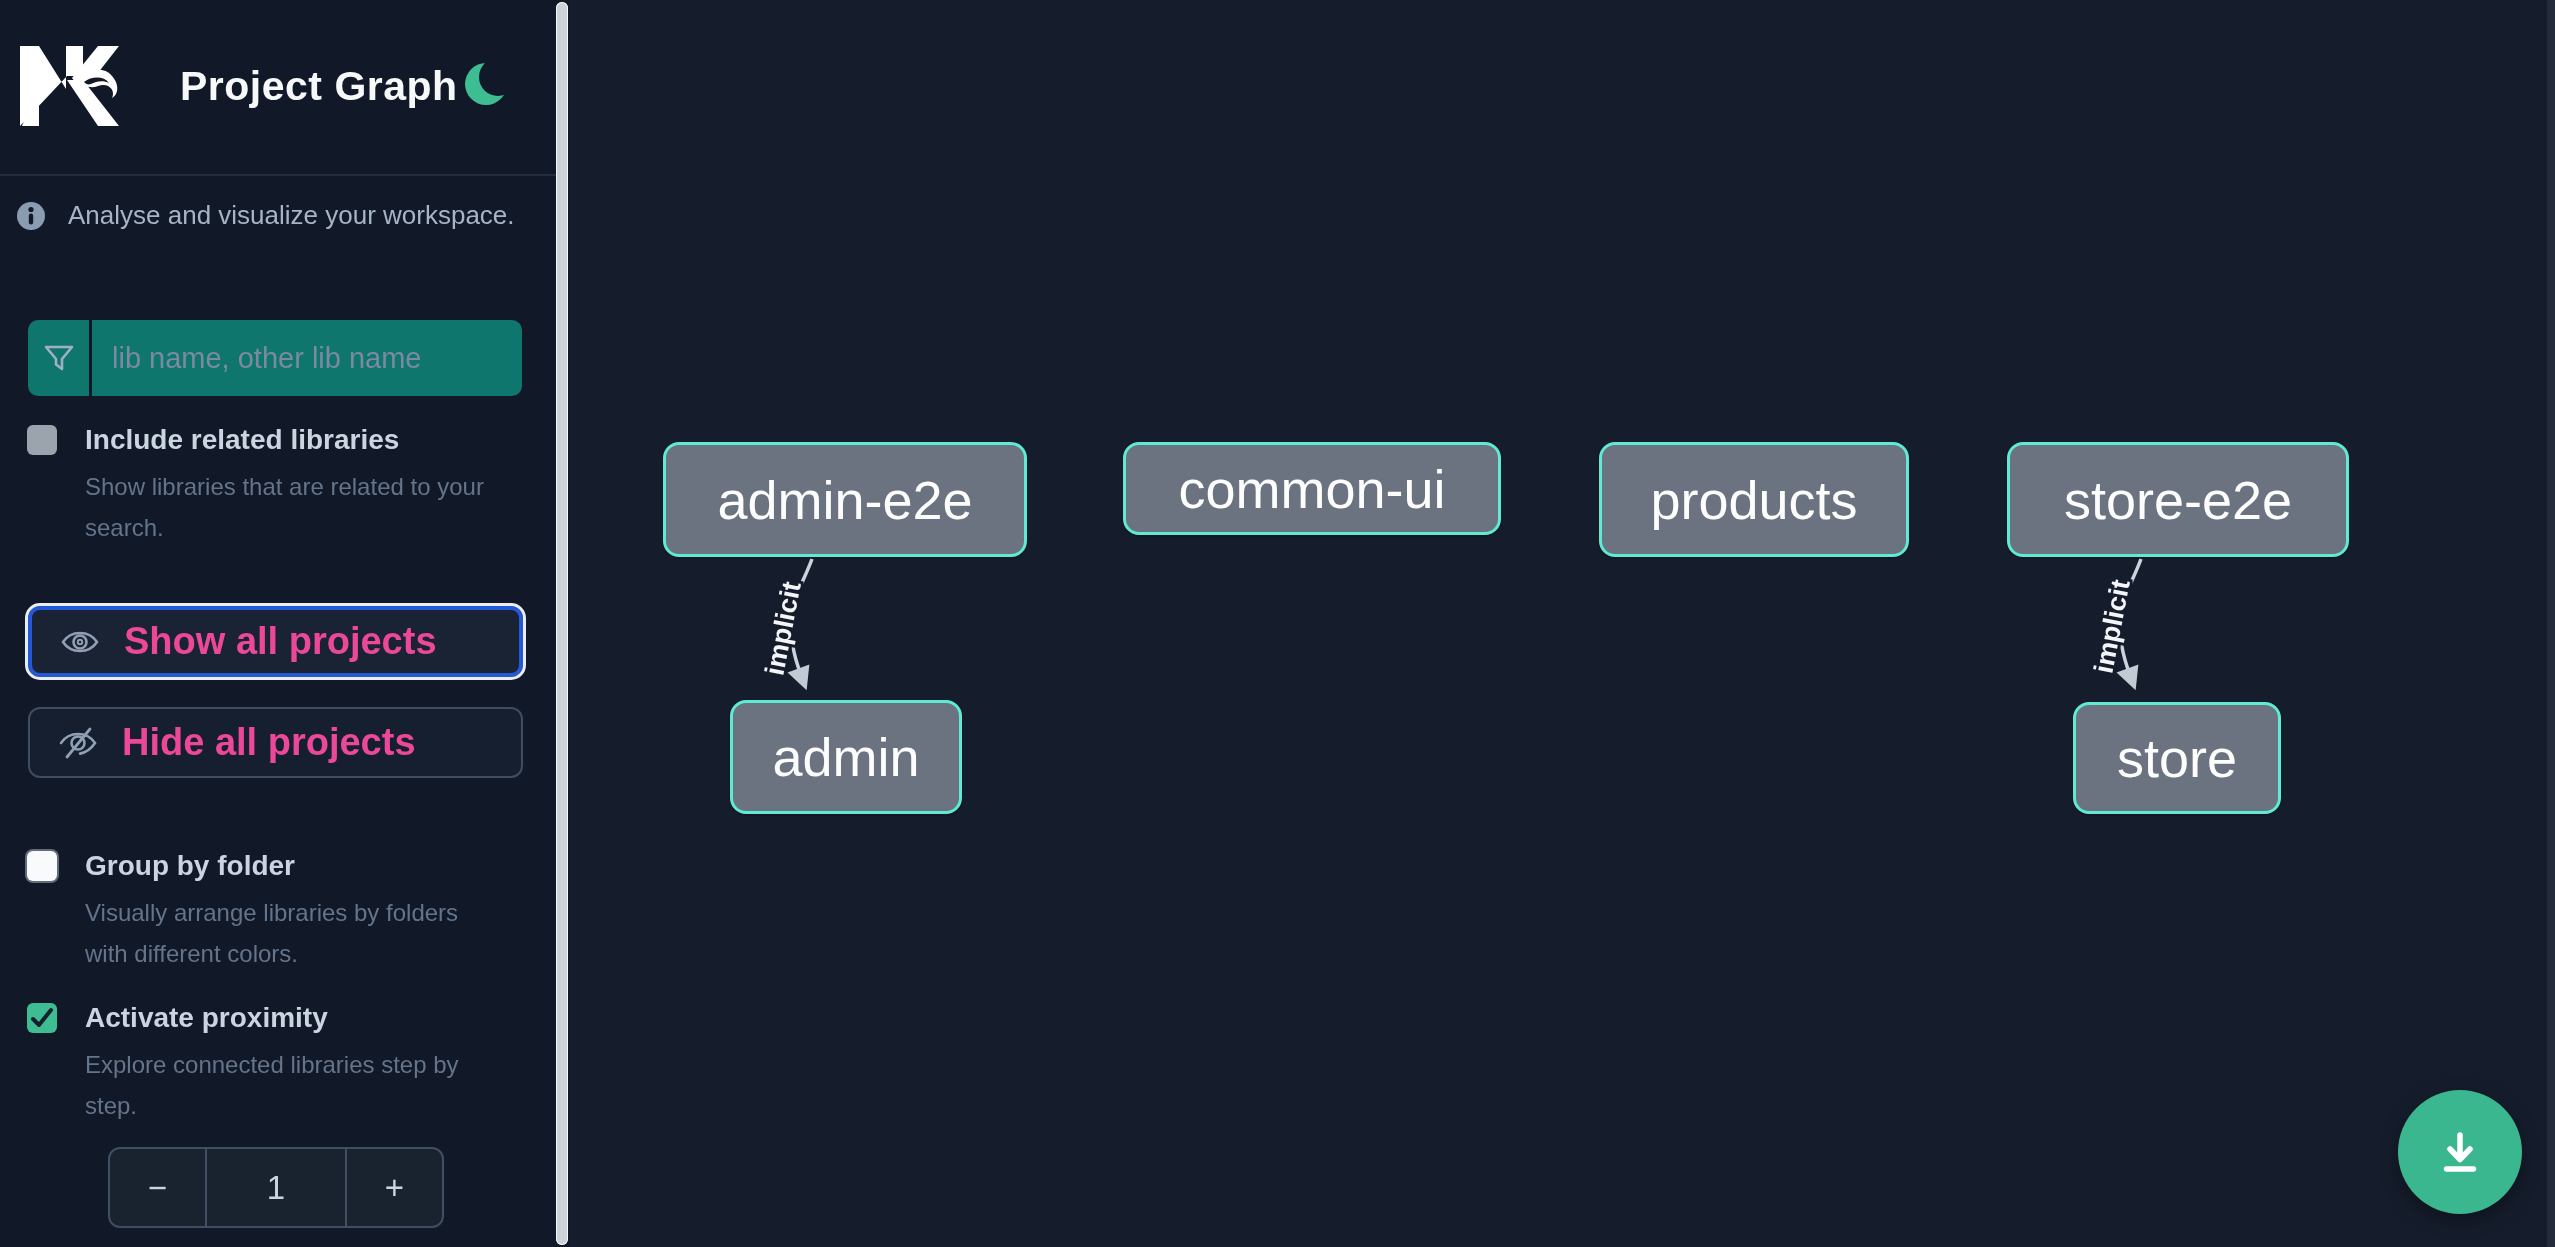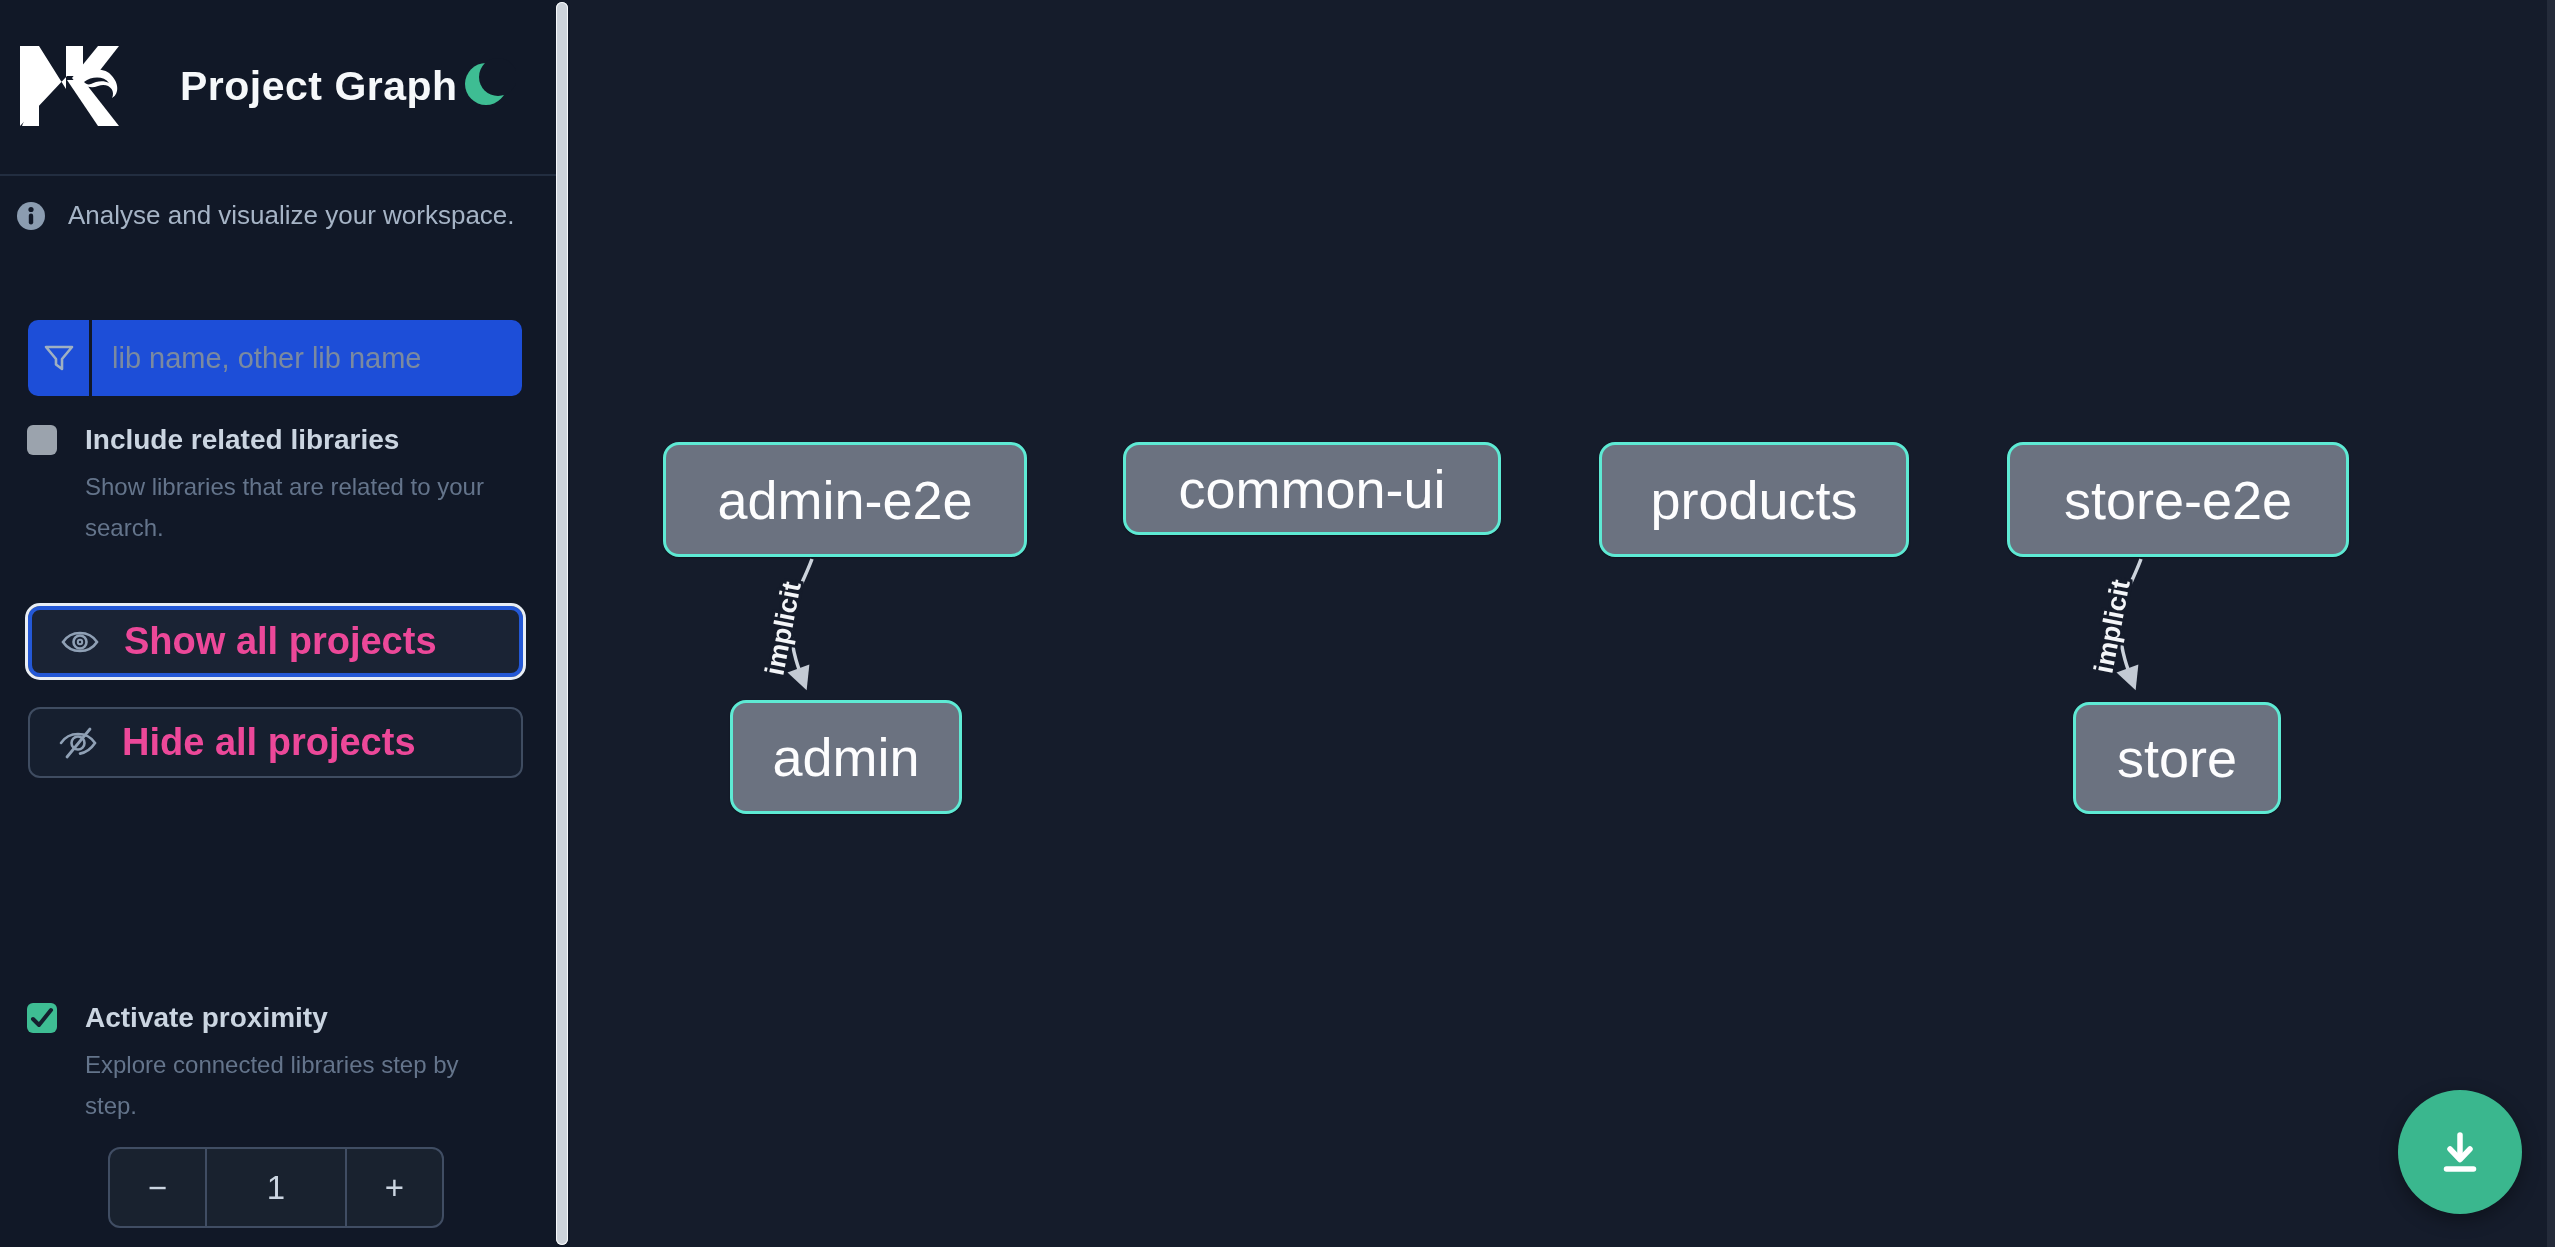--- a/index.html
+++ b/index.html
@@ -16,21 +16,21 @@
   .logo { position:absolute; left:20px; top:46px; width:108px; height:80px; }
   .app-title { position:absolute; left:180px; top:63px; font-size:41px; font-weight:700;
                color:#f6f8fa; letter-spacing:0.5px; }
   .theme-toggle { position:absolute; left:460px; top:56px; width:56px; height:56px;
                   background:transparent; border:none; cursor:pointer; }
 
   .info-row { position:absolute; left:16px; top:200px; width:500px; display:flex; align-items:center; }
   .info-text { margin-left:22px; font-size:26px; color:#a6b4c6; }
 
   .filter-box { position:absolute; left:28px; top:320px; width:494px; height:76px;
-                background:#1d4ed8; border-radius:10px; display:flex; overflow:hidden; }
+                background:#0f766e; border-radius:10px; display:flex; overflow:hidden; }
   .filter-icon-cell { width:64px; display:flex; align-items:center; justify-content:center;
                       border-right:3px solid #111827; }
   .filter-input { flex:1; background:transparent; border:none; outline:none;
                   font-family:"Liberation Sans",sans-serif;
                   font-size:29px; color:#dbe3ee; padding:0 20px; }
   .filter-input::placeholder { color:#7b8aa0; }
 
   .option-row { position:absolute; left:27px; width:500px; }
   .option-head { display:flex; align-items:center; }
   .checkbox { width:30px; height:30px; border-radius:6px; flex:0 0 30px; position:relative; }
@@ -135,20 +135,27 @@
 
   <button class="side-btn" style="top:707px;">
     <svg width="40" height="34" viewBox="0 0 40 34">
       <path d="M3 17 C11 5 29 5 37 17 C33 23 28 26.5 22 27.6" fill="none" stroke="#8fa0b5" stroke-width="2.6" stroke-linecap="round"></path>
       <circle cx="20" cy="17" r="6.5" fill="none" stroke="#8fa0b5" stroke-width="2.6"></circle>
       <line x1="32" y1="3" x2="9" y2="31" stroke="#8fa0b5" stroke-width="2.8" stroke-linecap="round"></line>
     </svg>
     <span class="btn-label">Hide all projects</span>
   </button>
 
+  <div class="option-row" style="top:850px;">
+    <div class="option-head">
+      <div class="checkbox white"></div>
+      <span class="option-label">Group by folder</span>
+    </div>
+    <div class="option-desc">Visually arrange libraries by folders with different colors.</div>
+  </div>
 
   <div class="option-row" style="top:1002px;">
     <div class="option-head">
       <div class="checkbox green">
         <svg width="24" height="22" viewBox="0 0 24 22">
           <polyline points="3,12 9,18 21,3" fill="none" stroke="#15202f" stroke-width="4" stroke-linecap="round" stroke-linejoin="round"></polyline>
         </svg>
       </div>
       <span class="option-label">Activate proximity</span>
     </div>

